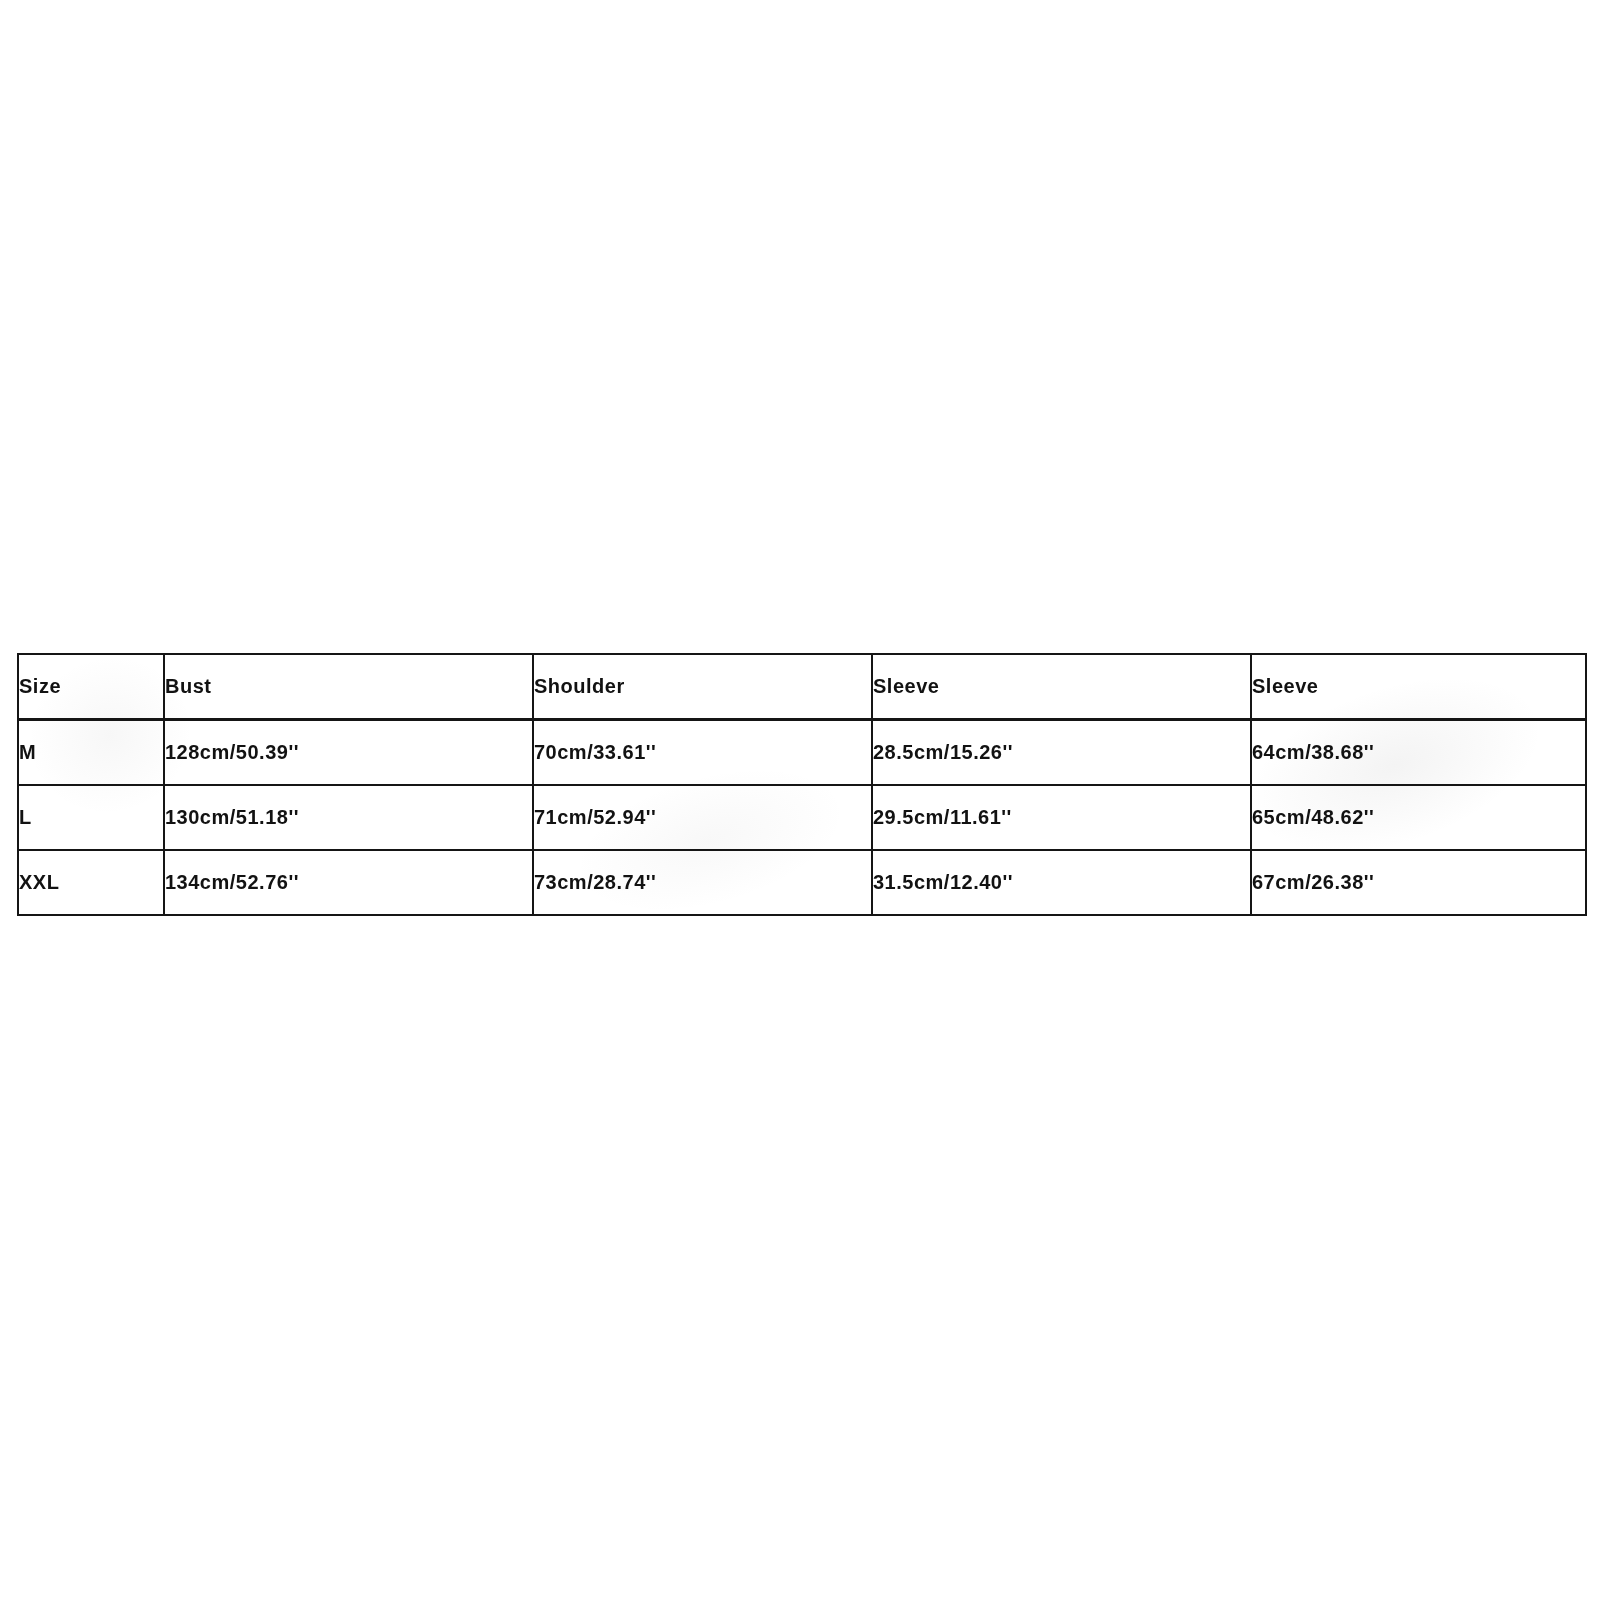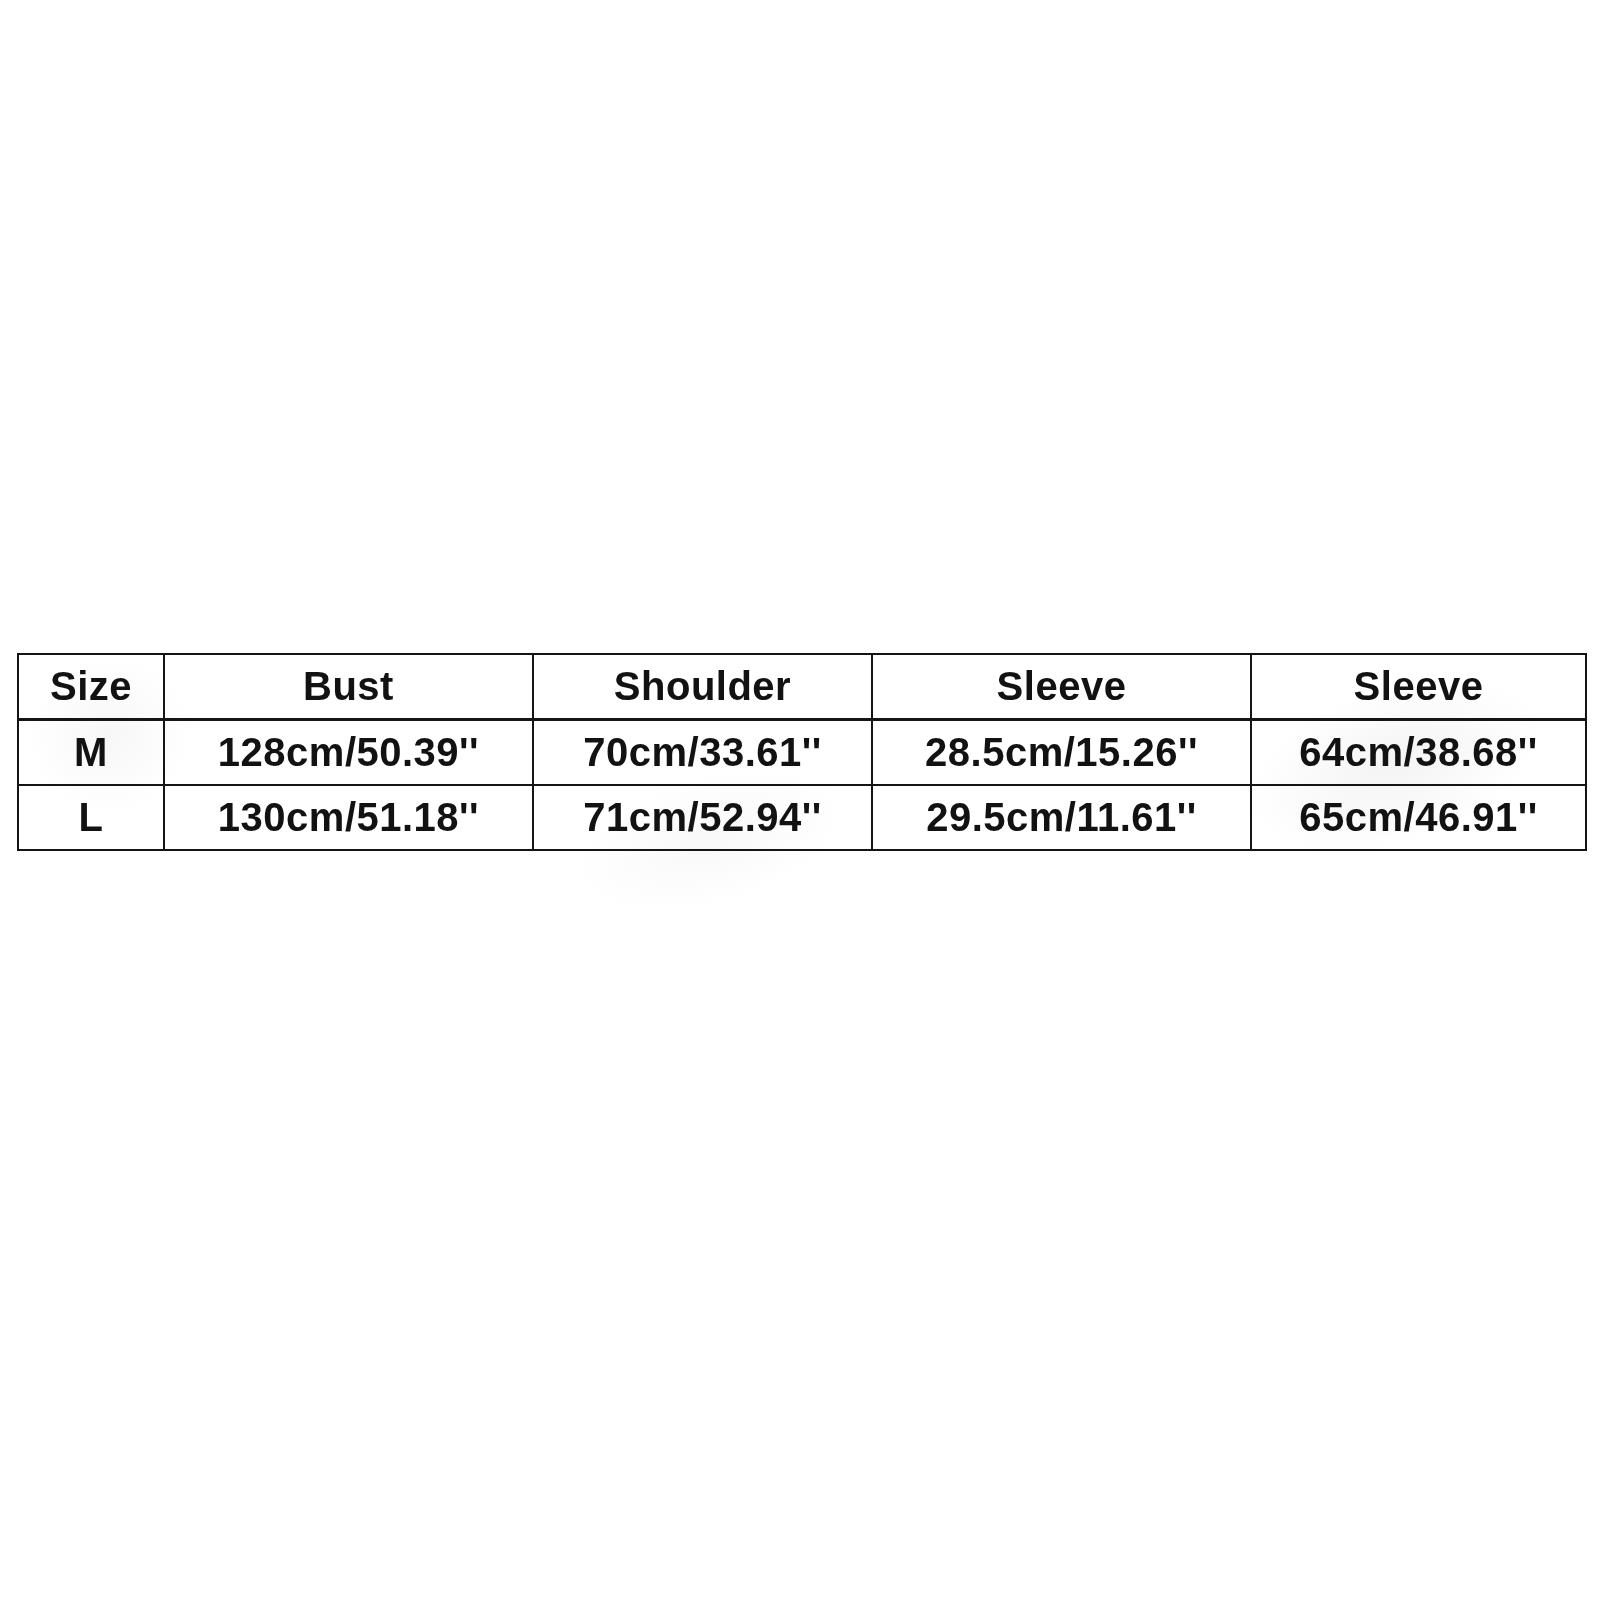--- a/index.html
+++ b/index.html
@@ -42,24 +42,24 @@
     top: 653px;
     width: 1568px;
     border-collapse: collapse;
     table-layout: fixed;
   }
   .size-table th,
   .size-table td {
     border: 2px solid #151515;
     height: 63px;
     padding: 0;
-    text-align: center;
+    text-align: left;
     vertical-align: middle;
     font-weight: 700;
-    font-size: 40px;
+    font-size: 20px;
     color: #121212;
     letter-spacing: 0.5px;
     white-space: nowrap;
     overflow: hidden;
   }
   .size-table thead th {
     border-bottom-width: 3px;
   }
 </style>
 </head>
@@ -94,18 +94,25 @@
         <td>128cm/50.39''</td>
         <td>70cm/33.61''</td>
         <td>28.5cm/15.26''</td>
         <td>64cm/38.68''</td>
       </tr>
       <tr>
         <td>L</td>
         <td>130cm/51.18''</td>
         <td>71cm/52.94''</td>
         <td>29.5cm/11.61''</td>
-        <td>65cm/46.91''</td>
+        <td>65cm/48.62''</td>
+      </tr>
+      <tr>
+        <td>XXL</td>
+        <td>134cm/52.76''</td>
+        <td>73cm/28.74''</td>
+        <td>31.5cm/12.40''</td>
+        <td>67cm/26.38''</td>
       </tr>
     </tbody>
   </table>
 
 </div>
 
 </body></html>

